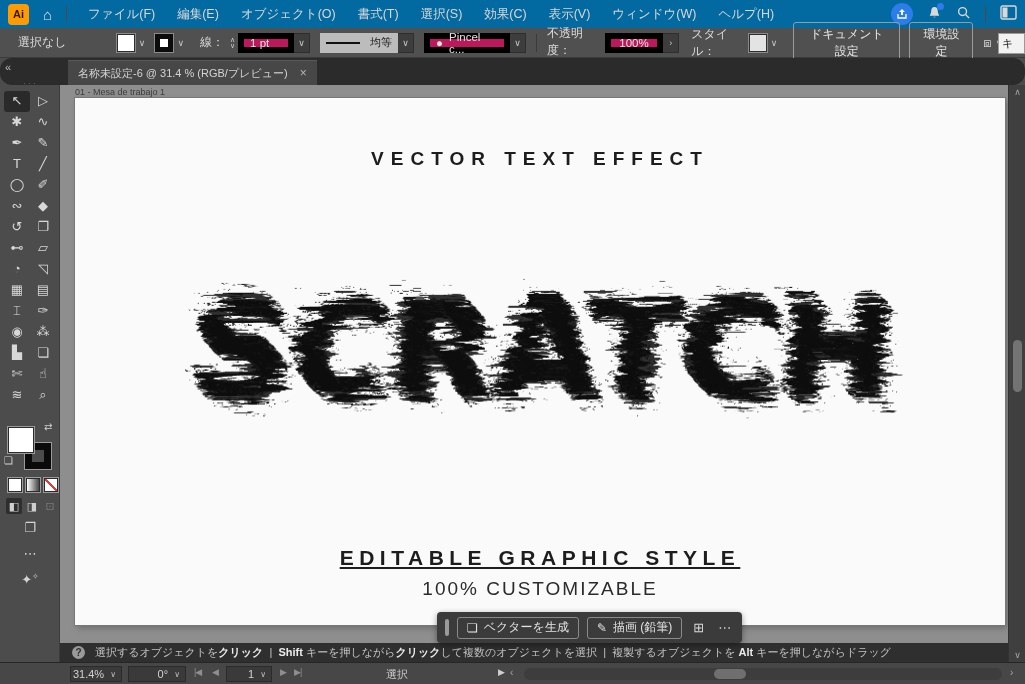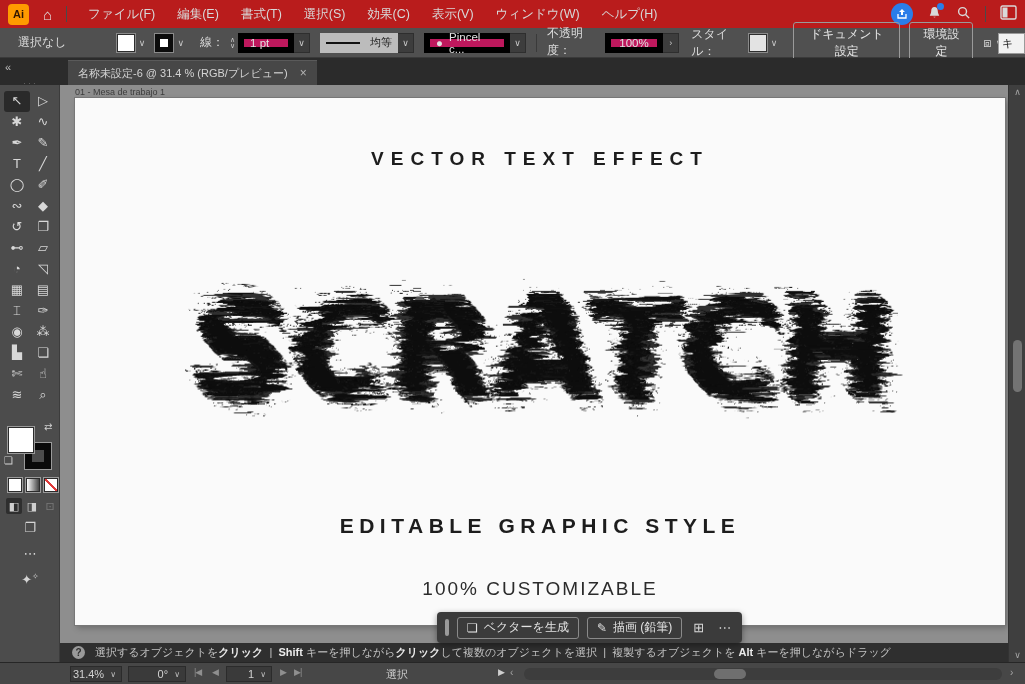--- a/index.html
+++ b/index.html
@@ -4,21 +4,21 @@
 <style>
   * { box-sizing: border-box; margin: 0; padding: 0; }
   html,body { background:#222; }
   #app {
     position: relative; width: 1025px; height: 684px;
     font-family: "Liberation Sans", "DejaVu Sans", sans-serif;
     background:#4c4c4c; overflow: hidden; user-select: none;
   }
   
   .menubar { position:absolute; left:0; top:0; width:1025px; height:28px;
-    background:#b91c1c; display:flex; align-items:center; color:#d8d8d8; }
+    background:#0369a1; display:flex; align-items:center; color:#d8d8d8; }
   .ai-logo { width:21px; height:21px; margin-left:8px; border-radius:4px;
     background:var(--ai_logo_bg,#ff9a00); color:#311600; font-weight:bold; font-size:11px;
     display:flex; align-items:center; justify-content:center; }
   .home-ic { margin-left:14px; font-size:15px; color:#e4e4e4; }
   .mb-sep { width:1px; height:16px; background:#4a4a4a; margin:0 10px 0 14px; }
   .menus { display:flex; height:100%; }
   .menu-item { padding:0 11px; font-size:12.5px; display:flex; align-items:center; cursor:default; }
   .mb-right { position:absolute; right:8px; top:0; height:28px; display:flex; align-items:center; gap:14px; }
   .share-circle { width:22px; height:22px; border-radius:50%; background:var(--accent_blue,#2b7de9);
     display:flex; align-items:center; justify-content:center; }
@@ -43,21 +43,21 @@
   .ddbox { width:16px; height:20px; background:#3d3d3d; border:1px solid #2e2e2e; border-left:none;
     display:flex; align-items:center; justify-content:center; }
   .cb-sep { width:1px; height:18px; background:#3a3a3a; margin:0 10px; }
   .ulabel { border-bottom:1px dotted #9a9a9a; padding-bottom:1px; }
   .cb-btn { border:1px solid #9a9a9a; border-radius:3px; color:#e6e6e6; font-size:12px;
     padding:3px 10px; background:transparent; font-family:inherit; }
   .tooltip-cut { position:absolute; right:0; top:5px; width:27px; height:21px; background:#f2f2f2;
     color:#222; font-size:11px; display:flex; align-items:center; padding-left:3px; overflow:hidden;
     border:1px solid #9a9a9a; }
   
-  .tabstrip { position:absolute; left:0; top:58px; width:1025px; height:27px; background:#2b2b2b; }
+  .tabstrip { position:absolute; left:0; top:58px; width:1025px; height:27px; background:#2b2b2b;border-radius:12px; }
   .doc-tab { position:absolute; left:68px; top:2px; height:25px; min-width:224px; background:#474747;
     color:#d4d4d4; font-size:11px; display:flex; align-items:center; padding:0 10px; gap:12px;
     border-top:1px solid #5a5a5a; }
   .tab-close { color:#b5b5b5; font-size:12px; }
   .dock-collapse { position:absolute; left:5px; top:61px; color:#bdbdbd; font-size:11px; letter-spacing:-1px; }
   
   .toolbar { position:absolute; left:0; top:85px; width:60px; height:577px; background:#4c4c4c;
     border-right:1px solid #3c3c3c; }
   .tb-grip { position:absolute; left:0; right:0; top:-6px; text-align:center; color:#6b6b6b; font-size:8px; }
   .tools { position:absolute; left:4px; top:6px; width:52px; display:grid;
@@ -84,21 +84,21 @@
   .dmode.disabled { color:#7a7a7a; }
   .tb-single { position:absolute; left:0; width:60px; text-align:center; color:#d4d4d4; font-size:13px; }
   .sparkle-sm { font-size:8px; vertical-align:super; }
   
   .canvas { position:absolute; left:60px; top:85px; width:948px; height:558px; background:#8e8e8e; overflow:hidden; }
   .ab-label { position:absolute; left:15px; top:2px; font-size:9px; color:#3d3d3d; }
   .artboard { position:absolute; left:15px; top:13px; width:930px; height:527px; background:#fafafa;
     box-shadow:0 0 0 1px #777, 2px 3px 6px rgba(0,0,0,.25); }
   .ab-text { position:absolute; left:0; right:0; text-align:center; color:#1d1d1d; }
   .t-heading { top:50px; font-size:19px; font-weight:bold; letter-spacing:7px; }
-  .t-sub { top:416px; font-size:21px; font-weight:bold; letter-spacing:5.5px; }
+  .t-sub { top:448px; font-size:21px; font-weight:bold; letter-spacing:5.5px;text-decoration:underline; }
   .t-small { top:480px; font-size:19px; font-weight:400; letter-spacing:2px; color:#2b2b2b; }
   .scratch { position:absolute; left:0; top:158px; width:930px; height:185px; }
   
   .taskbar { position:absolute; left:437px; top:612px; height:31px; background:#3b3b3b; border-radius:4px;
     box-shadow:0 2px 6px rgba(0,0,0,.4); display:flex; align-items:center; padding:0 8px; gap:8px; z-index:5; }
   .tk-handle { width:4px; height:17px; background:#9a9a9a; border-radius:2px; }
   .tk-btn { border:1px solid #8a8a8a; border-radius:3px; background:transparent; color:#e3e3e3;
     font-size:12px; font-family:inherit; height:22px; display:flex; align-items:center; gap:6px; padding:0 9px; }
   .tk-ic { font-size:12px; }
   .tk-icon-btn { color:#d9d9d9; font-size:13px; padding:0 3px; background:none; border:none; }
@@ -139,20 +139,23 @@
     <div class="ai-logo">Ai</div>
     <div class="home-ic">⌂</div>
     <div class="mb-sep"></div>
     <div class="menus">
 
     <div class="menu-item">
           <span>ファイル(F)</span>
         </div>
         <div class="menu-item">
           <span>編集(E)</span>
+        </div>
+        <div class="menu-item">
+          <span>オブジェクト(O)</span>
         </div>
         <div class="menu-item">
           <span>書式(T)</span>
         </div>
         <div class="menu-item">
           <span>選択(S)</span>
         </div>
         <div class="menu-item">
           <span>効果(C)</span>
         </div>

